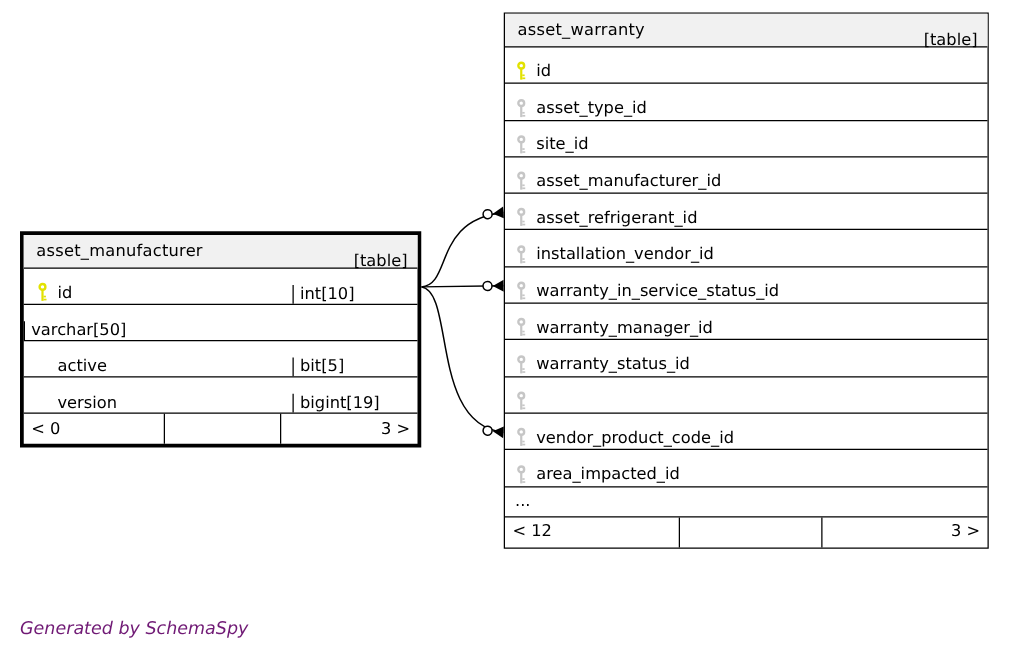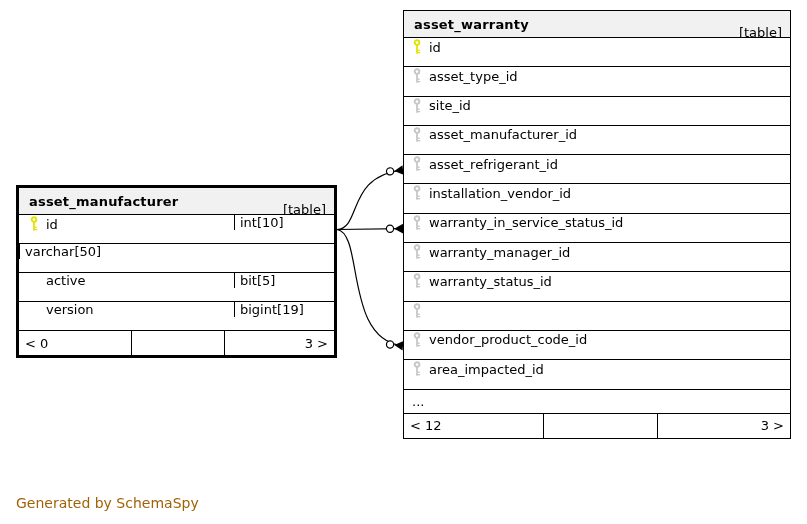--- a/index.html
+++ b/index.html
@@ -17,24 +17,24 @@
 
   .dbtable { position: absolute; background: #ffffff; }
   .dbtable.focus   { left: 16px;  top: 185px; width: 321px; border: 3px solid #000; }
   .dbtable.related { left: 403px; top: 10px;  width: 388px; border: 1.5px solid #000; }
 
   .thead {
     display: flex; justify-content: space-between; align-items: center;
     height: 27px; background: #f1f1f1; border-bottom: 1px solid #000;
     padding: 0 8px 0 10px;
   }
-  .tname { font-weight: bold; letter-spacing: 0.2px; }
+  .tname { font-weight: normal; letter-spacing: 0.2px; }
   .tbadge { font-weight: normal; margin-top: 16px; }
 
-  .trow { display: flex; align-items: flex-start; border-bottom: 1px solid #000; }
+  .trow { display: flex; align-items: flex-end; border-bottom: 1px solid #000; }
   .focus .trow   { height: 29px; }
   .related .trow { height: 29.3px; }
 
   .namecell { flex: 1; display: flex; align-items: center; padding-left: 10px; min-width: 0; }
   .focus .namecell { padding-left: 11px; }
   .related .namecell { padding-left: 9px; }
   .keyslot { width: 16px; display: flex; align-items: center; flex: none; }
   .keyicon { width: 8px; height: 18px; display: block; }
   .key-pk { color: #e2e200; }
   .key-fk { color: #c6c6c6; }
@@ -50,21 +50,21 @@
   .tfoot { display: flex; height: 24px; align-items: stretch; }
   .fcell { display: flex; align-items: center; }
   .fcell-left  { padding-left: 6px; }
   .fcell-mid   { border-left: 1px solid #000; border-right: 1px solid #000; }
   .fcell-right { flex: 1; justify-content: flex-end; padding-right: 6px; }
   .focus .fcell-left    { width: 112px; }
   .focus .fcell-mid     { width: 94px; }
   .related .fcell-left  { width: 139px; }
   .related .fcell-mid   { width: 115px; }
 
-  .credit { position: absolute; left: 16px; top: 495px; font-size: 14px; color: #a16207; }
+  .credit { position: absolute; left: 16px; top: 495px; font-size: 14px; color: #701a75; font-style: italic; }
 </style>
 </head>
 <body>
 
 <svg class="edges" xmlns="http://www.w3.org/2000/svg">
   <defs>
     <marker id="fkend" markerUnits="userSpaceOnUse" markerWidth="22" markerHeight="16" refX="17" refY="0" orient="auto" viewBox="-1 -8 22 16">
       <circle cx="4" cy="0" r="3.6" fill="#ffffff" stroke="#000000" stroke-width="1.2"></circle>
       <polygon points="8.2,0 17,-4.8 17,4.8" fill="#000000"></polygon>
     </marker>

